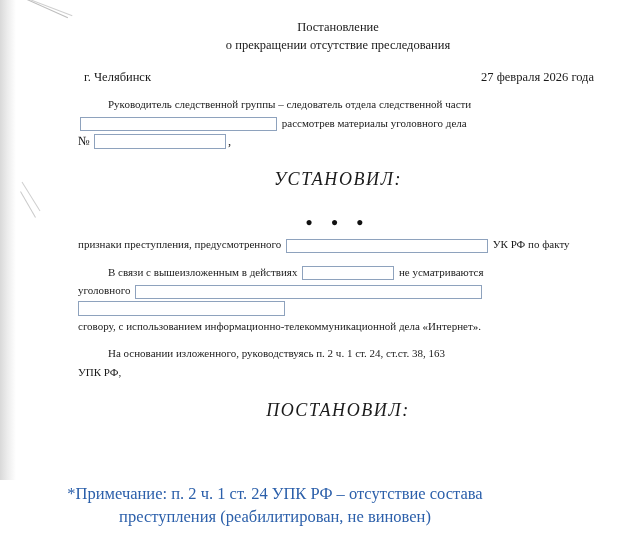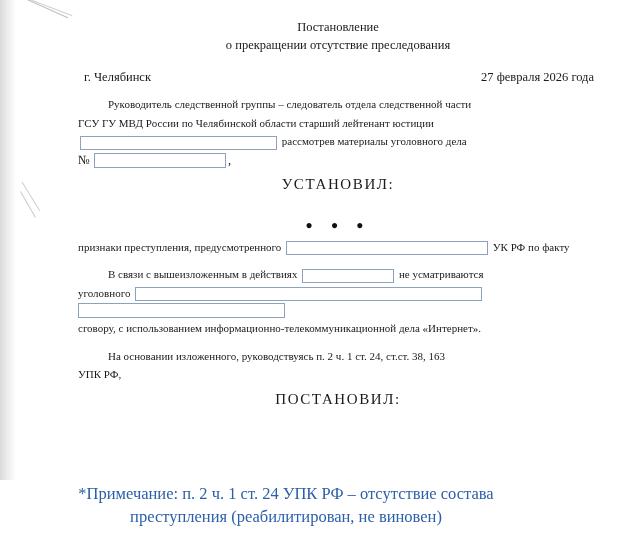--- a/index.html
+++ b/index.html
@@ -77,23 +77,24 @@
     line-height: 1.5;
     text-align: justify;
     margin: 11px 0 0 0;
     text-indent: 30px;
   }
   p.para.tight { margin-top: 2px; }
   p.para.noindent { text-indent: 0; }
 
   .centered-head {
     text-align: center;
-    font-size: 15px;
+    font-size: 18px;
     letter-spacing: 1.6px;
-    margin-top: 8px;
+    margin-top: 20px;
+    font-style: italic;
   }
 
   .ellipsis {
     text-align: center;
     font-size: 19px;
     letter-spacing: 7px;
     color: #111;
     margin-top: 22px;
     font-weight: bold;
   }
@@ -128,21 +129,20 @@
   .note {
     position: absolute;
     left: 0;
     top: 482px;
     width: 550px;
     text-align: center;
     color: #2b5faa;
     font-size: 16.5px;
     line-height: 1.42;
     font-family: "Liberation Serif", serif;
-    padding-left: 11px;
   }
   .note .ln { display: block; }
 </style>
 </head>
 <body>
 
 <div class="sheet">
 
   <div class="scan-edge"></div>
   <div class="scan-corner corner-a"></div>
@@ -159,23 +159,20 @@
 
     <div class="meta-row">
       <span class="meta-city">г. Челябинск</span>
       <span class="meta-date">27 февраля 2026 года</span>
     </div>
 
     <p class="para">
       <span>Руководитель следственной группы – следователь отдела следственной части</span>
     </p>
     <p class="para noindent tight">
-      <span>ГСУ ГУ МВД России по Челябинской области старший лейтенант юстиции</span>
-    </p>
-    <p class="para noindent tight">
       <span class="redact" style="width:195px"></span>
       <span>рассмотрев материалы уголовного дела</span>
     </p>
 
     <div class="num-row">
       <span class="lbl">№</span>
       <span class="redact tall" style="width:130px"></span>
       <span>,</span>
     </div>
 

